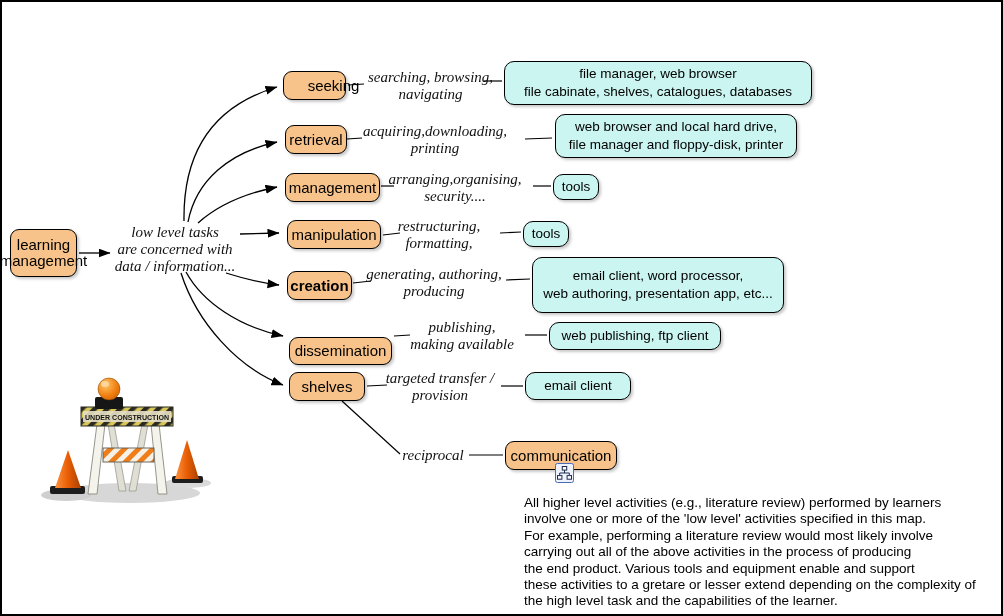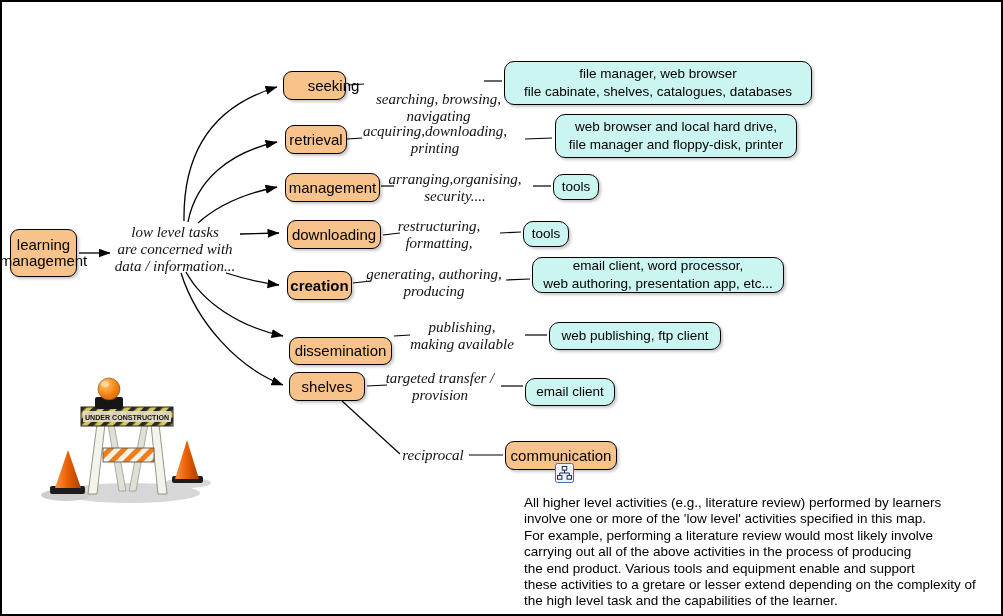--- a/index.html
+++ b/index.html
@@ -123,27 +123,27 @@
   <div class="node activity" style="left:8px;top:227px;width:67px;height:48px;">learning
 management</div>
 
   <div class="central-text">low level tasks
 are concerned with
 data / information...</div>
 
   <div class="node activity" style="left:281px;top:69px;width:63px;height:29px;padding-left:44px;">seeking</div>
   <div class="node activity" style="left:283px;top:123px;width:62px;height:29px;">retrieval</div>
   <div class="node activity" style="left:283px;top:171px;width:95px;height:29px;text-align:right;">management</div>
-  <div class="node activity" style="left:285px;top:218px;width:94px;height:29px;">downloading</div>
+  <div class="node activity" style="left:285px;top:218px;width:94px;height:29px;">manipulation</div>
   <div class="node activity" style="left:285px;top:269px;width:65px;height:29px;font-weight:bold;">creation</div>
   <div class="node activity" style="left:287px;top:335px;width:103px;height:28px;">dissemination</div>
   <div class="node activity" style="left:287px;top:370px;width:76px;height:29px;">shelves</div>
   <div class="node activity" style="left:503px;top:439px;width:112px;height:29px;">communication</div>
 
-  <div class="link-label" style="left:364px;top:67px;width:145px;margin-top:22px;">searching, browsing,
+  <div class="link-label" style="left:356px;top:67px;width:145px;">searching, browsing,
 navigating</div>
   <div class="link-label" style="left:353px;top:121px;width:160px;">acquiring,downloading,
 printing</div>
   <div class="link-label" style="left:383px;top:169px;width:140px;">arranging,organising,
 security....</div>
   <div class="link-label" style="left:377px;top:216px;width:120px;">restructuring,
 formatting,</div>
   <div class="link-label" style="left:357px;top:264px;width:150px;">generating, authoring,
 producing</div>
   <div class="link-label" style="left:400px;top:317px;width:120px;">publishing,
@@ -151,24 +151,24 @@
   <div class="link-label" style="left:378px;top:368px;width:120px;">targeted transfer /
 provision</div>
   <div class="link-label" style="left:396px;top:445px;width:70px;text-align:center;">reciprocal</div>
 
   <div class="node tool" style="left:502px;top:59px;width:308px;height:44px;">file manager, web browser
 file cabinate, shelves, catalogues, databases</div>
   <div class="node tool" style="left:553px;top:112px;width:242px;height:44px;">web browser and local hard drive,
 file manager and floppy-disk, printer</div>
   <div class="node tool" style="left:551px;top:172px;width:46px;height:26px;">tools</div>
   <div class="node tool" style="left:521px;top:219px;width:46px;height:26px;">tools</div>
-  <div class="node tool" style="left:530px;top:255px;width:252px;height:36px;text-align:center;">email client, word processor,
+  <div class="node tool" style="left:530px;top:255px;width:252px;height:56px;text-align:center;">email client, word processor,
 web authoring, presentation app, etc...</div>
   <div class="node tool" style="left:547px;top:320px;width:172px;height:28px;">web publishing, ftp client</div>
-  <div class="node tool" style="left:523px;top:370px;width:90px;height:28px;margin-top:6px;">email client</div>
+  <div class="node tool" style="left:523px;top:370px;width:106px;height:28px;">email client</div>
 
   <div class="submap">
     <svg width="19" height="20" viewBox="0 0 19 20">
       <rect x="0.5" y="0.5" width="18" height="19" rx="2" fill="#edf2fd" stroke="#4a6ab8"></rect>
       <rect x="7.3" y="3.5" width="4.4" height="3.6" fill="#fff" stroke="#1d2a4d" stroke-width="1"></rect>
       <path d="M 9.5,7.2 L 9.5,10 M 4.7,10 L 14.3,10 M 4.7,10 L 4.7,12.6 M 14.3,10 L 14.3,12.6" stroke="#1d2a4d" stroke-width="1" fill="none"></path>
       <rect x="2.5" y="12.6" width="4.4" height="3.6" fill="#fff" stroke="#1d2a4d" stroke-width="1"></rect>
       <rect x="12.1" y="12.6" width="4.4" height="3.6" fill="#fff" stroke="#1d2a4d" stroke-width="1"></rect>
     </svg>
   </div>

